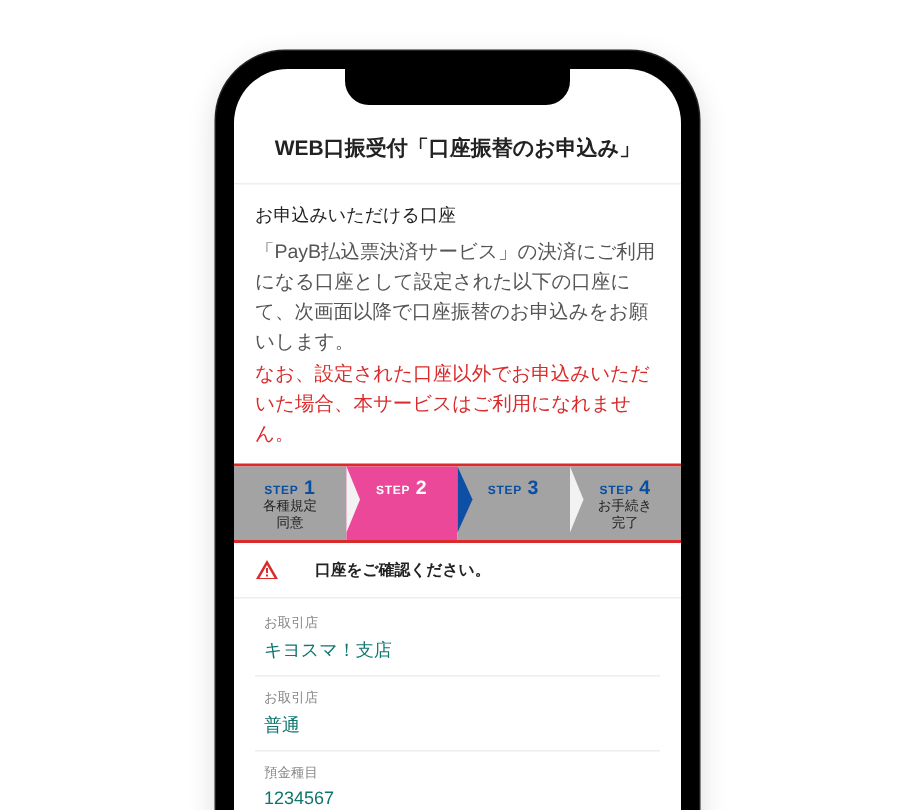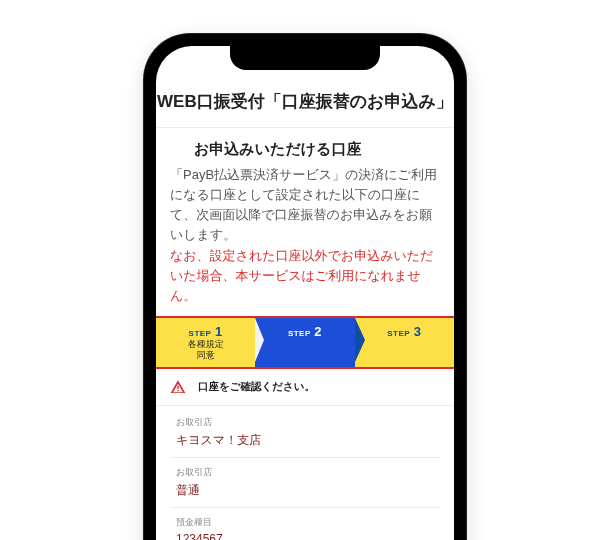--- a/index.html
+++ b/index.html
@@ -46,29 +46,28 @@
     position: relative;
   }
   .content {
     padding-top: 34px;
     font-size: 10px;
     color: #222;
   }
   .title {
     text-align: center;
     font-weight: 700;
-    font-size: 17px;
+    font-size: 14px;
     padding: 10px 0 14px;
     border-bottom: 1px solid #eee;
   }
   .section-h {
-    font-weight: 700;
-    font-size: 15px;
+    font-weight: 400;
+    font-size: 12px;
     padding: 12px 14px 6px;
-    margin-left: 24px;
   }
   .desc {
     padding: 0 14px 4px;
     font-size: 13px;
     line-height: 1.55;
     color: #555;
   }
   .desc .warn {
     color: #d92b2b;
   }
@@ -76,26 +75,26 @@
     display: flex;
     border-top: 2px solid #d92b2b;
     border-bottom: 2px solid #d92b2b;
     margin-top: 6px;
   }
   .step {
     flex: 1;
     text-align: center;
     padding: 6px 2px 6px;
     position: relative;
-    background: #fde047;
+    background: #a3a3a3;
   }
   .step .num { font-size: 8px; color: #0a4ea1; font-weight: 600; letter-spacing: .5px; }
   .step .num b { font-size: 13px; font-weight: 700; margin-left: 1px; }
   .step .lbl { font-size: 9px; font-weight: 400; line-height: 1.2; margin-top: 0; color: #222; }
-  .step.active { background: #1d4ed8; }
+  .step.active { background: #ec4899; }
   .step.active .num, .step.active .lbl { color: #fff; }
   .step.active::after {
     content: "";
     position: absolute;
     right: -10px;
     top: 0;
     width: 0; height: 0;
     border-top: 22px solid transparent;
     border-bottom: 22px solid transparent;
     border-left: 10px solid #0d4fa5;
@@ -119,32 +118,32 @@
     top: 0;
     width: 0; height: 0;
     border-top: 22px solid transparent;
     border-bottom: 22px solid transparent;
     border-left: 11px solid #ccc;
     z-index: 0;
   }
   .alert {
     display: flex;
     align-items: center;
-    gap: 12px;
+    gap: 24px;
     padding: 10px 14px;
     font-weight: 700;
     font-size: 10.5px;
     border-bottom: 1px solid #eee;
   }
   .alert svg { width: 16px; height: 16px; flex: 0 0 16px; }
   .fields { padding: 2px 14px 10px; border-bottom: 2px solid #d92b2b; }
   .field { padding: 8px 6px; border-bottom: 1px solid #eee; }
   .field:last-child { border-bottom: none; }
   .f-label { font-size: 9px; color: #888; margin-bottom: 3px; }
-  .f-value { font-size: 12px; color: #7f1d1d; font-weight: 500; }
+  .f-value { font-size: 12px; color: #0f766e; font-weight: 500; }
   .cta {
     margin: 14px 14px 0;
     background: #1fb8b3;
     color: #fff;
     text-align: center;
     padding: 12px 0;
     font-size: 12px;
     font-weight: 600;
     border: 1px solid #139a95;
   }
@@ -170,20 +169,24 @@
         <div class="step">
           <div class="num"><span>STEP</span> <b>1</b></div>
           <div class="lbl">各種規定<br>同意</div>
         </div>
         <div class="step active">
           <div class="num"><span>STEP</span> <b>2</b></div>
         </div>
         <div class="step">
           <div class="num"><span>STEP</span> <b>3</b></div>
         </div>
+        <div class="step">
+          <div class="num"><span>STEP</span> <b>4</b></div>
+          <div class="lbl">お手続き<br>完了</div>
+        </div>
       </div>
 
       <div class="alert">
         <svg viewBox="0 0 24 24">
           <path fill="#d92b2b" d="M12 2 1 21h22L12 2zm0 5 7.5 13h-15L12 7z"></path>
           <rect fill="#d92b2b" x="11" y="10" width="2" height="5"></rect>
           <rect fill="#d92b2b" x="11" y="16.5" width="2" height="2"></rect>
         </svg>
         <span>口座をご確認ください。</span>
       </div>

